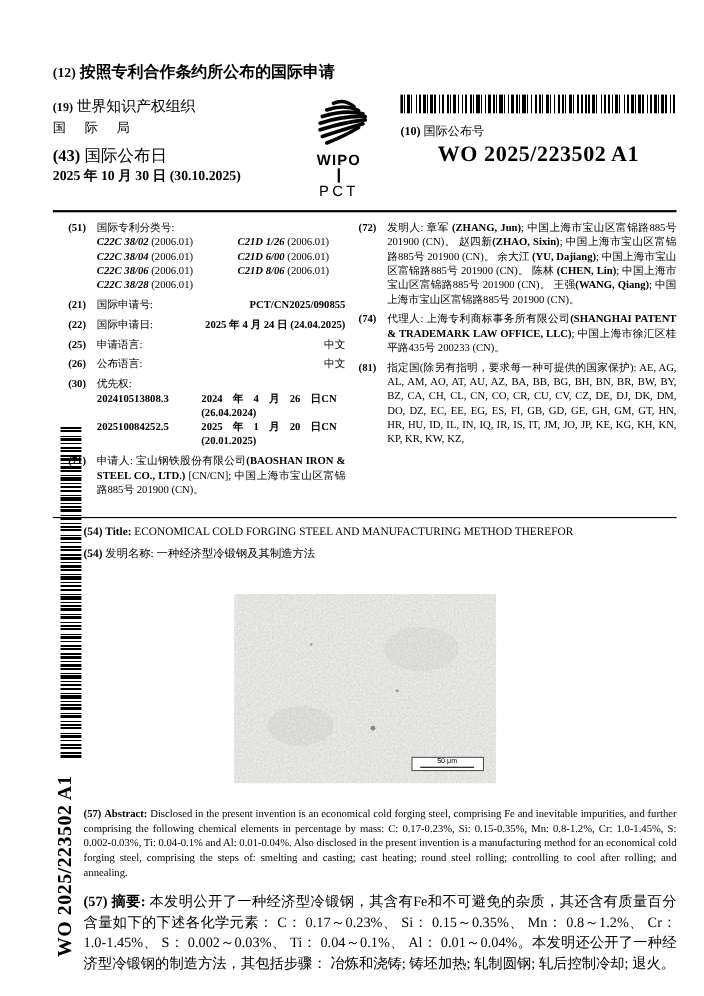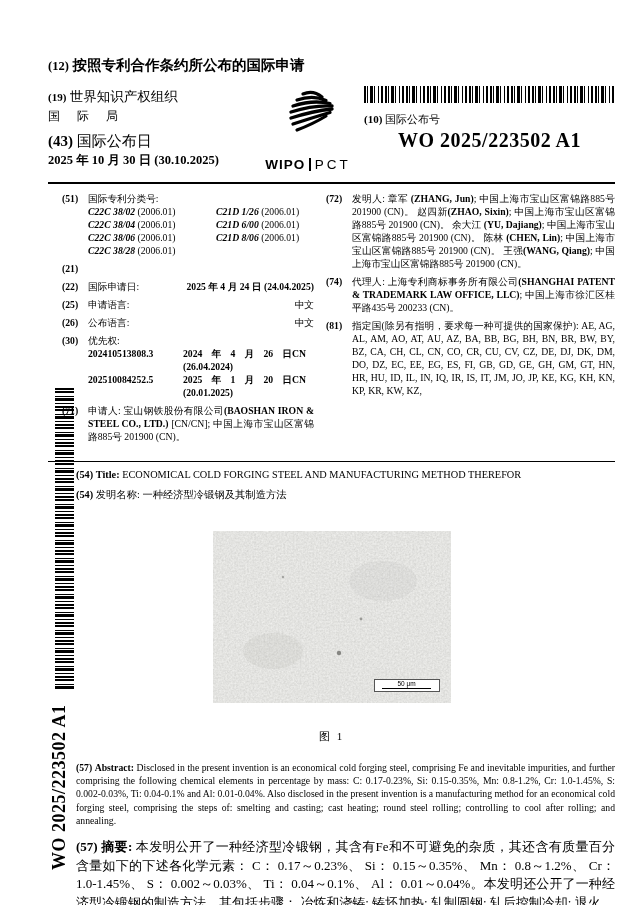--- a/index.html
+++ b/index.html
@@ -37,22 +37,22 @@
   .head-left{width:212px;text-align:left;padding-top:2px;}
   .org-name{font-size:13.5px;}
   .org-name .num{font-size:11px;font-weight:700;}
   .bureau{font-size:12px;letter-spacing:7px;margin-top:2px;}
   .pubdate-label{font-size:15px;margin-top:7px;}
   .pubdate-label .num{font-weight:700;}
   .pubdate-value{font-size:12.5px;font-weight:700;margin-top:1px;white-space:nowrap;}
 
   .head-logo{width:96px;text-align:center;padding-top:2px;}
   .logo-mark{display:block;margin:0 auto;}
-  .logo-word{display:flex;align-items:center;justify-content:center;margin-top:19px;
-    font-family:"Liberation Sans","DejaVu Sans",sans-serif;font-size:13.5px;}
+  .logo-word{display:flex;align-items:center;justify-content:center;margin-top:0;
+    font-family:"Liberation Sans","DejaVu Sans",sans-serif;font-size:13.5px;flex-direction:column;}
   .logo-word .wipo{font-weight:700;letter-spacing:1px;}
   .logo-word .vbar{width:1.5px;height:13px;background:#000;margin:0 4px;}
   .logo-word .pct{letter-spacing:3px;font-weight:400;}
 
   .head-right{flex:1;padding-left:8px;}
   .barcode-top{height:17px;width:100%;
     background:repeating-linear-gradient(90deg,
       #000 0 2px,#fff 2px 3px,#000 3px 4px,#fff 4px 6px,
       #000 6px 9px,#fff 9px 10px,#000 10px 11px,#fff 11px 14px,
       #000 14px 15px,#fff 15px 17px,#000 17px 19px,#fff 19px 21px);
@@ -172,20 +172,24 @@
             <div><span class="bi">C22C 38/06</span> <span>(2006.01)</span></div>
             <div><span class="bi">C21D 8/06</span> <span>(2006.01)</span></div>
             <div><span class="bi">C22C 38/28</span> <span>(2006.01)</span></div>
             <div><span class="bi"></span> <span></span></div>
           </div>
         </div>
       </div>
 
       <div class="item">
         <span class="inum">(21)</span>
+        <div class="ibody kv">
+          <span>国际申请号:</span>
+          <span class="v">PCT/CN2025/090855</span>
+        </div>
       </div>
 
       <div class="item">
         <span class="inum">(22)</span>
         <div class="ibody kv">
           <span>国际申请日:</span>
           <span class="v">2025 年 4 月 24 日 (24.04.2025)</span>
         </div>
       </div>
 
@@ -285,21 +289,20 @@
         <ellipse cx="170" cy="50" rx="34" ry="20" fill="#a0a09c" opacity="0.10"></ellipse>
         <circle cx="126" cy="122" r="2.2" fill="#6e6e6a" opacity="0.8"></circle>
         <circle cx="148" cy="88" r="1.4" fill="#7a7a76" opacity="0.7"></circle>
         <circle cx="70" cy="46" r="1.2" fill="#7a7a76" opacity="0.6"></circle>
       </svg>
       <div class="scalebar">
         <div>50 μm</div>
         <div class="scalebar-line"></div>
       </div>
     </div>
-    <div class="figcap">图 1</div>
   </div>
 
   <p class="abs abs-en">
     <span class="b">(57)</span>
     <span class="b">Abstract:</span>
     <span>Disclosed in the present invention is an economical cold forging steel, comprising Fe and inevitable impurities, and further comprising the following chemical elements in percentage by mass: C: 0.17-0.23%, Si: 0.15-0.35%, Mn: 0.8-1.2%, Cr: 1.0-1.45%, S: 0.002-0.03%, Ti: 0.04-0.1% and Al: 0.01-0.04%. Also disclosed in the present invention is a manufacturing method for an economical cold forging steel, comprising the steps of: smelting and casting; cast heating; round steel rolling; controlling to cool after rolling; and annealing.</span>
   </p>
   <p class="abs abs-zh">
     <span class="b">(57)</span>
     <span class="b">摘要:</span>

